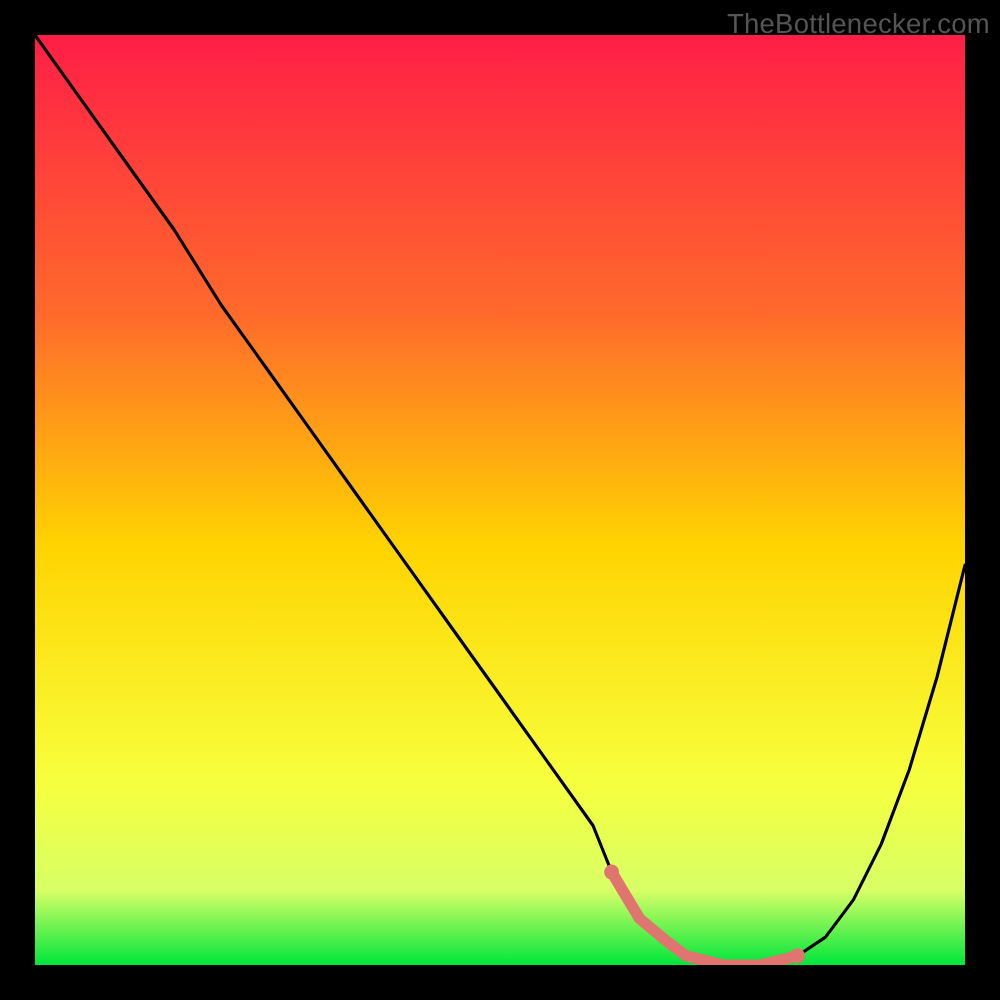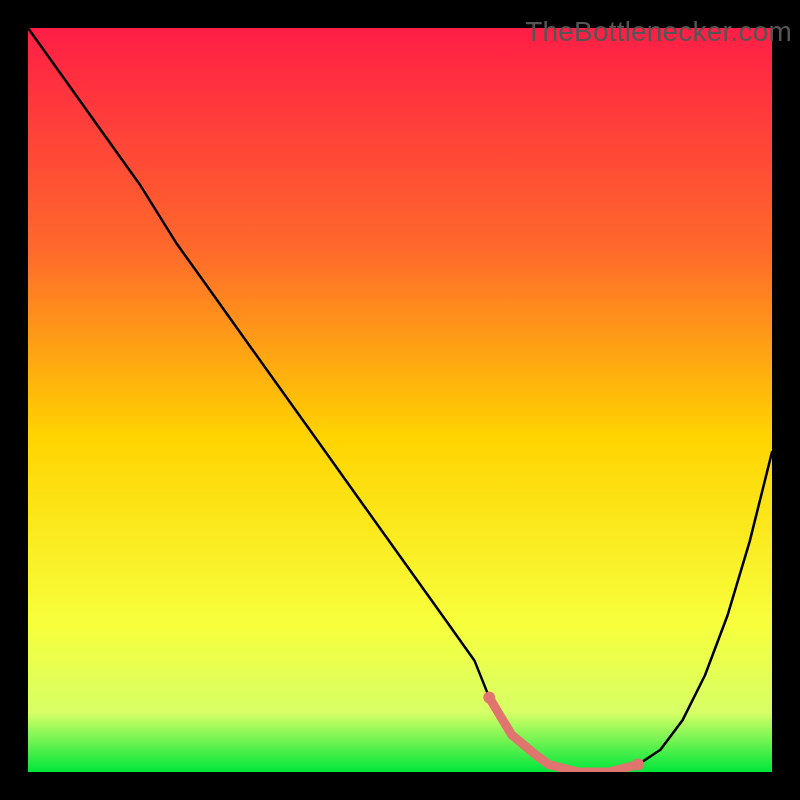--- a/index.html
+++ b/index.html
@@ -12,24 +12,24 @@
     font-family: Arial, Helvetica, sans-serif;
   }
   .frame {
     position: relative;
     width: 800px;
     height: 800px;
     background: #000;
   }
   .watermark {
     position: absolute;
-    top: 16px;
+    top: 6px;
     right: 8px;
     color: #555;
-    font-size: 28px;
+    font-size: 22px;
     font-weight: 500;
     letter-spacing: 0.2px;
     z-index: 5;
   }
   .plot {
     position: absolute;
     left: 28px;
     top: 28px;
     width: 744px;
     height: 744px;

